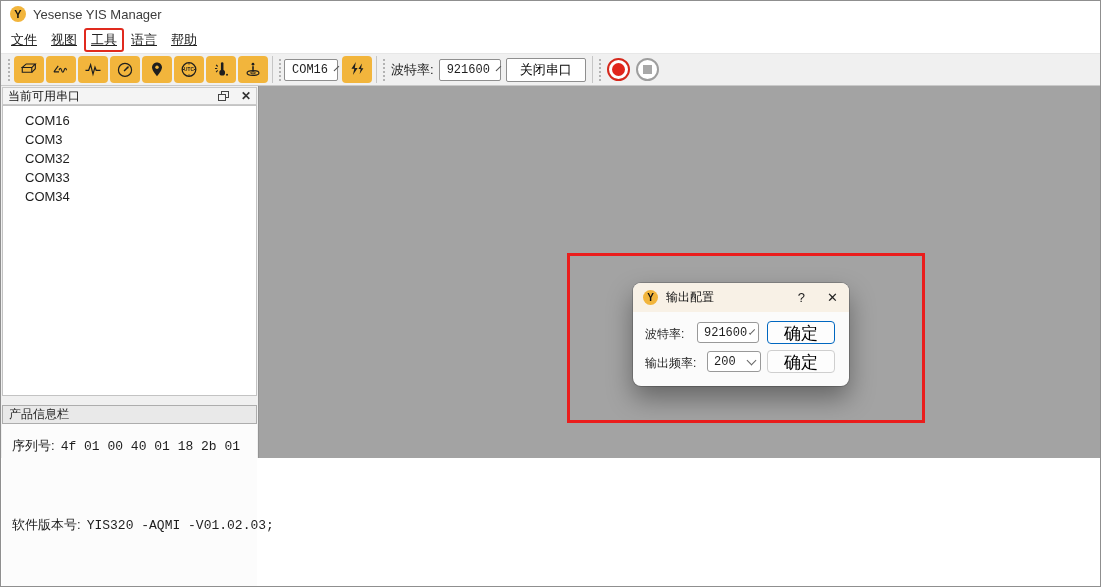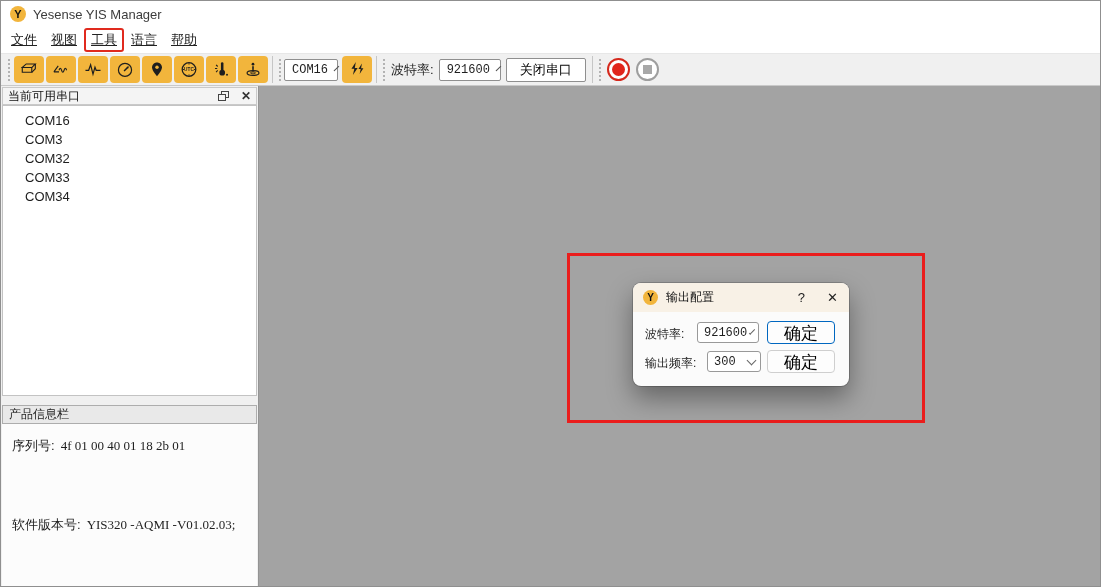--- a/index.html
+++ b/index.html
@@ -35,37 +35,37 @@
   .btn-close-port { height:24px; padding:0 13px; background:#fff; border:1px solid #8f8f8f;
                     border-radius:2px; font-size:13px; margin-left:5px; font-family:inherit; cursor:pointer; }
   .record-btn, .stop-btn { width:23px; height:23px; border-radius:50%; background:#fff;
            display:flex; align-items:center; justify-content:center; margin:0 3px; cursor:pointer; }
   .record-btn { border:2px solid #d5281c; }
   .record-btn .dot { width:13px; height:13px; border-radius:50%; background:#e1251b; }
   .stop-btn { border:2px solid #9e9e9e; }
   .stop-btn .sq { width:9px; height:9px; background:#a8a8a8; }
 
   
-  .page-body { display:flex; height:501px; }
+  .page-body { display:flex; height:372px; }
   .dock { width:258px; background:#f0f0f0; border-right:1px solid #949494; position:relative; flex:none; }
   .dock-header { position:absolute; left:1px; top:1px; width:255px; height:18px; background:#f4f4f4;
                  border:1px solid #c9c9c9; display:flex; align-items:center; padding:0 5px; }
   .dock-title { font-size:12px; color:#111; flex:1; }
   .dock-float { margin-right:12px; display:flex; cursor:pointer; }
   .dock-close { font-size:12px; color:#333; font-weight:bold; cursor:pointer; line-height:12px; }
   .port-list { position:absolute; left:1px; top:19px; width:255px; height:291px; background:#fff;
                border:1px solid #c3c3c3; padding-top:5px; overflow:hidden; }
   .port-item { height:19px; line-height:19px; padding-left:22px; font-size:13px; cursor:default; }
   .info-header { position:absolute; left:1px; top:319px; width:255px; height:19px; background:#e9e9e9;
                  border:1px solid #adadad; font-size:12px; line-height:17px; padding-left:6px; }
   .info-area { position:absolute; left:1px; top:338px; width:255px; height:163px; background:#fcfcfc; }
   .info-line { position:absolute; left:10px; white-space:nowrap; font-size:13px; }
   .serial-line { top:13px; }
   .version-line { top:92px; }
-  .mono-val { font-family:Liberation Serif, serif; font-size:13px; margin-left:6px; }
+  .mono-val { font-family:Liberation Mono, monospace; font-size:13px; margin-left:6px; }
 
   .main { flex:1; background:#a3a3a3; position:relative; }
   .annotation-box { position:absolute; left:308px; top:167px; width:358px; height:170px;
                     border:3px solid #ea1d1c; pointer-events:none; }
 
   
   .dialog { position:absolute; left:374px; top:197px; width:216px; height:103px; background:#fbfbfb;
             border-radius:8px; box-shadow:0 12px 26px rgba(0,0,0,.38), 0 0 0 1px rgba(0,0,0,.18); }
   .dlg-titlebar { height:29px; background:#f8f1e6; border-radius:8px 8px 0 0; display:flex;
                   align-items:center; padding:0 11px 0 10px; }
@@ -266,21 +266,21 @@
 
         <span class="dlg-label r1-label">波特率:</span>
         <div class="dlg-combo r1-combo">
           <span>921600</span>
           <span class="chev"></span>
         </div>
         <button class="dlg-btn primary r1-btn">确定</button>
 
         <span class="dlg-label r2-label">输出频率:</span>
         <div class="dlg-combo r2-combo">
-          <span>300</span>
+          <span>200</span>
           <span class="chev"></span>
         </div>
         <button class="dlg-btn r2-btn">确定</button>
       </div>
 
     </div>
   </div>
 </div>
 
 </body></html>

